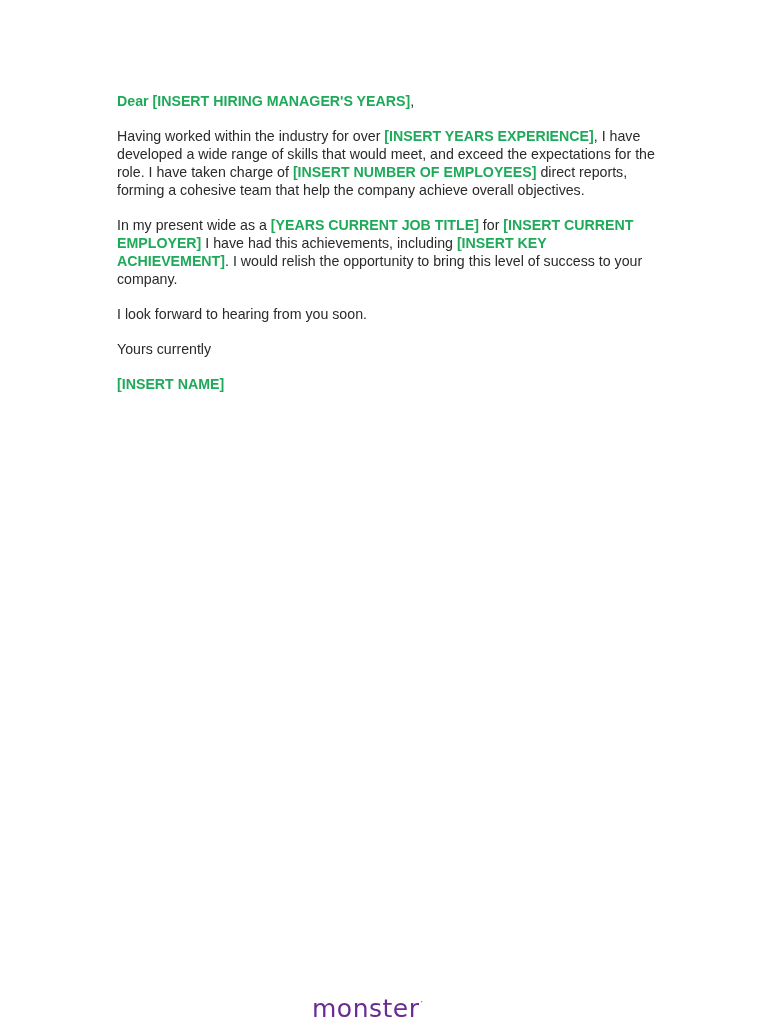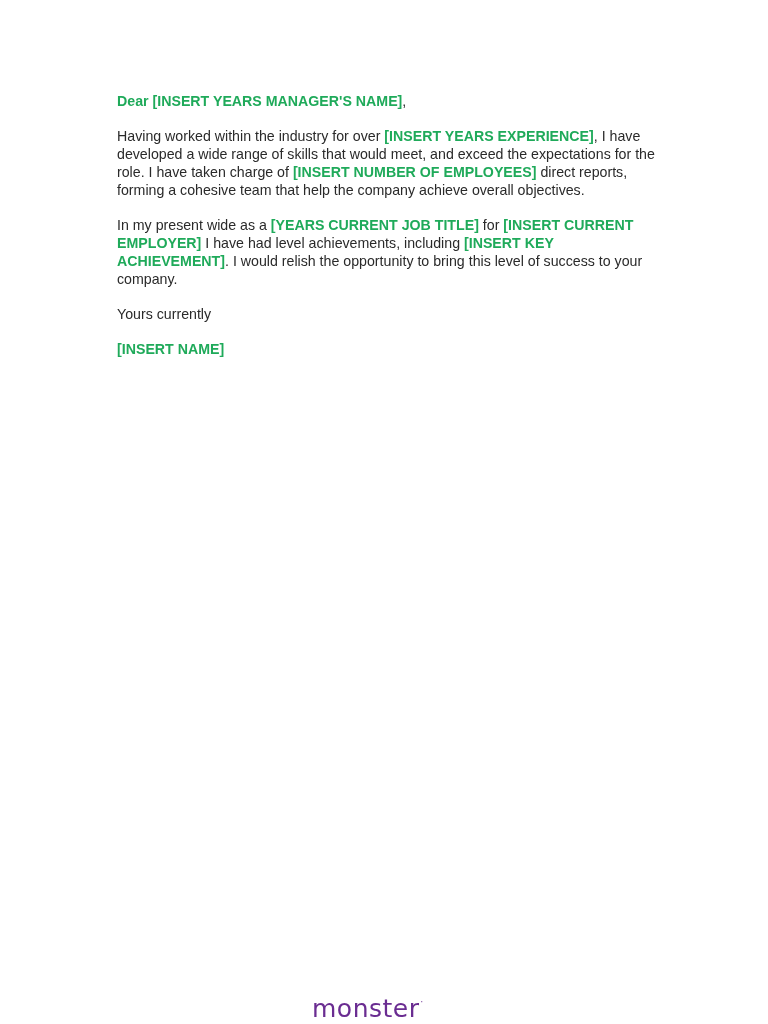--- a/index.html
+++ b/index.html
@@ -18,27 +18,28 @@
       position: absolute; left: 312px; top: 994px;
       font-family: "DejaVu Sans", sans-serif; font-weight: normal;
       font-size: 25px; color: #6a2c91; letter-spacing: 0.5px;
     }
     .logo sup { font-size: 8px; vertical-align: top; position: relative; top: 4px; margin-left: 1px; }
   </style>
 </head>
 <body>
 
 <div class="page">
-  <p><span class="ph">Dear </span><span class="ph">[INSERT YEARS MANAGER'S NAME]</span><span>,</span></p>
+  <p><span class="ph">Dear </span><span class="ph">[INSERT HIRING MANAGER'S YEARS]</span><span>,</span></p>
 
 
   <p><span>Having worked within the industry for over </span><span class="ph">[INSERT YEARS EXPERIENCE]</span><span>, I have developed a wide range of skills that would meet, and exceed the expectations for the role. I have taken charge of </span><span class="ph">[INSERT NUMBER OF EMPLOYEES]</span><span> direct reports, forming a cohesive team that help the company achieve overall objectives.</span></p>
 
-  <p><span>In my present wide as a </span><span class="ph">[YEARS CURRENT JOB TITLE]</span><span> for </span><span class="ph">[INSERT CURRENT EMPLOYER]</span><span> I have had level achievements, including </span><span class="ph">[INSERT KEY ACHIEVEMENT]</span><span>. I would relish the opportunity to bring this level of success to your company.</span></p>
+  <p><span>In my present wide as a </span><span class="ph">[YEARS CURRENT JOB TITLE]</span><span> for </span><span class="ph">[INSERT CURRENT EMPLOYER]</span><span> I have had this achievements, including </span><span class="ph">[INSERT KEY ACHIEVEMENT]</span><span>. I would relish the opportunity to bring this level of success to your company.</span></p>
 
 
+  <p>I look forward to hearing from you soon.</p>
 
   <p>Yours currently</p>
 
   <p class="ph">[INSERT NAME]</p>
 </div>
 
 <div class="logo"><span>monster</span><sup>·</sup></div>
 
 </body></html>

